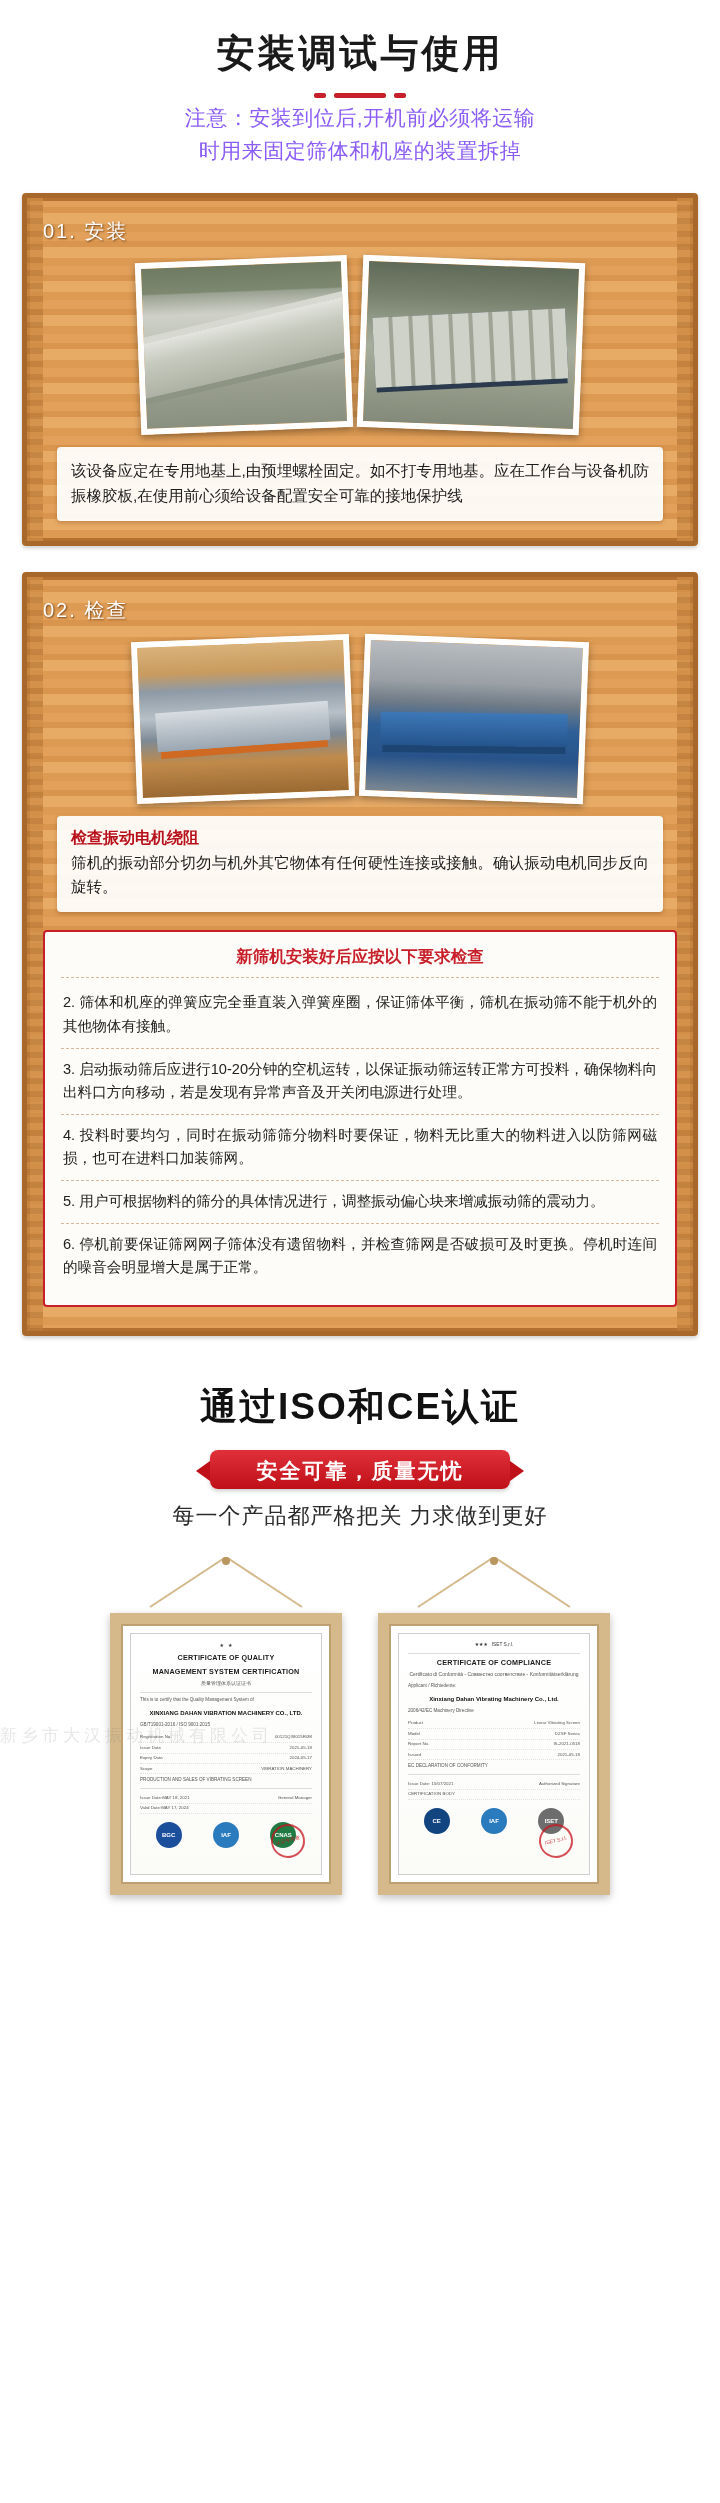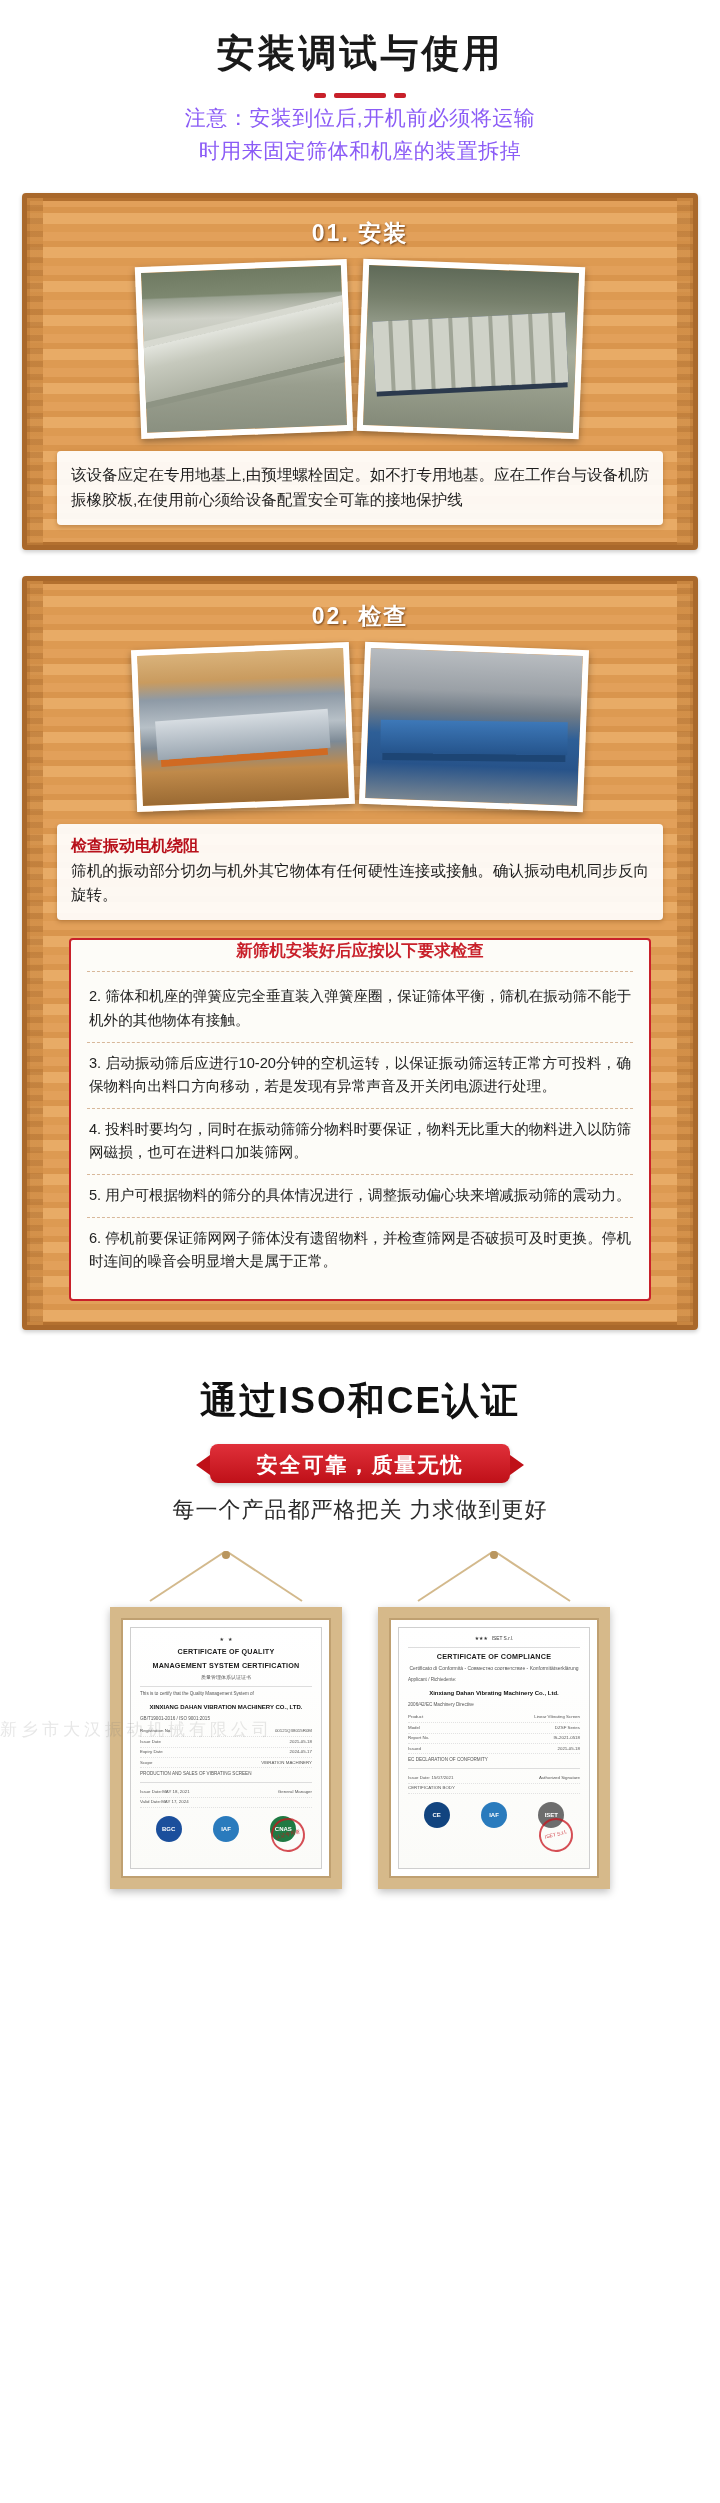--- a/index.html
+++ b/index.html
@@ -85,23 +85,22 @@
     width: 16px;
     background: repeating-linear-gradient(180deg,#cf8c45 0,#cf8c45 7px,#bb7a38 7px,#bb7a38 13px);
     opacity: .75;
   }
   .wood-panel:before { left: 0; }
   .wood-panel:after  { right: 0; }
 
   .panel-title {
     position: relative;
     z-index: 3;
-    text-align: center;
-    font-size: 23px;
-    font-weight: bold;
+    font-size: 20px;
+    font-weight: normal;
     color: #ffffff;
     text-shadow: 1px 1px 2px rgba(90,45,10,.8);
     letter-spacing: 2px;
     margin: 6px 0 14px;
   }
 
   .photo-row {
     position: relative;
     z-index: 3;
     display: flex;
@@ -192,25 +191,25 @@
     font-weight: bold;
     color: #b8111b;
     font-size: 16px;
     margin-bottom: 2px;
   }
 
   
   .list-card {
     position: relative;
     z-index: 3;
-    margin: 18px 26px 4px;
+    margin: 18px 0 4px;
     background: #fdfcf8;
     border: 2px solid #c8202a;
     border-radius: 4px;
-    padding: 0 16px 16px;
+    padding: 14px 16px 16px;
   }
   .list-card-title {
     text-align: center;
     font-weight: bold;
     color: #c8202a;
     font-size: 16.5px;
     padding-bottom: 9px;
     border-bottom: 1px dashed #d8b89a;
     margin-bottom: 4px;
   }

